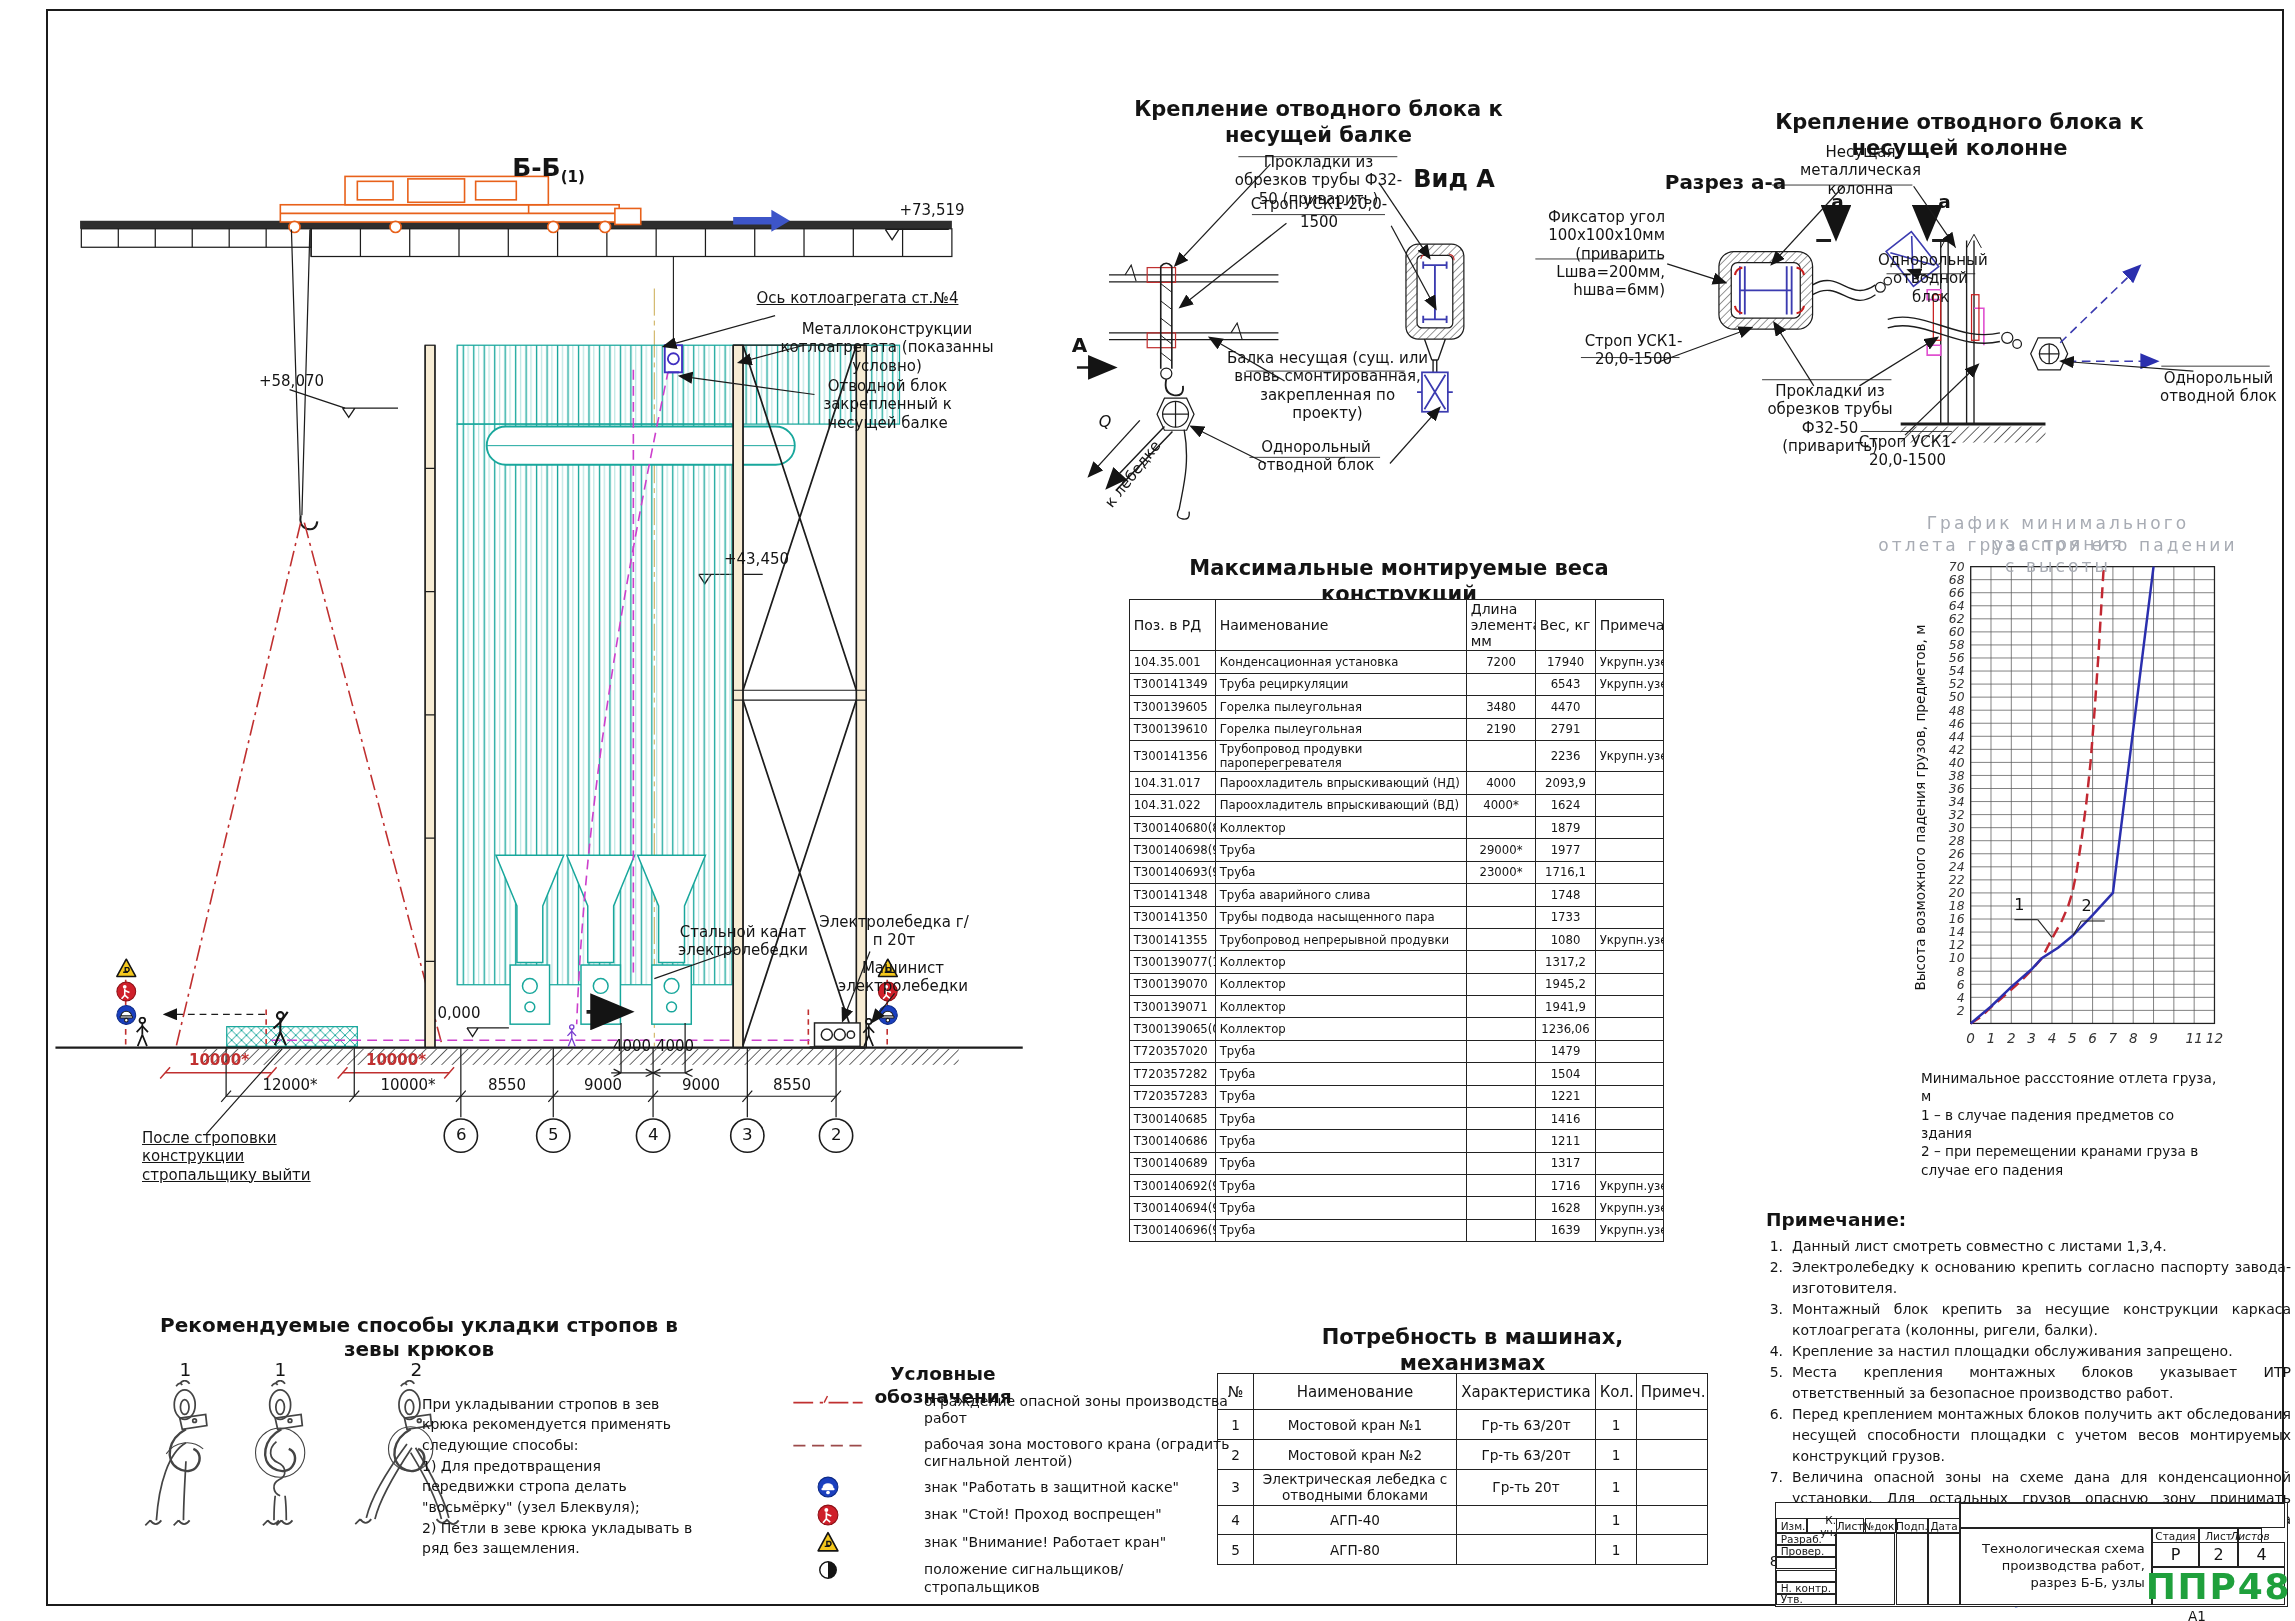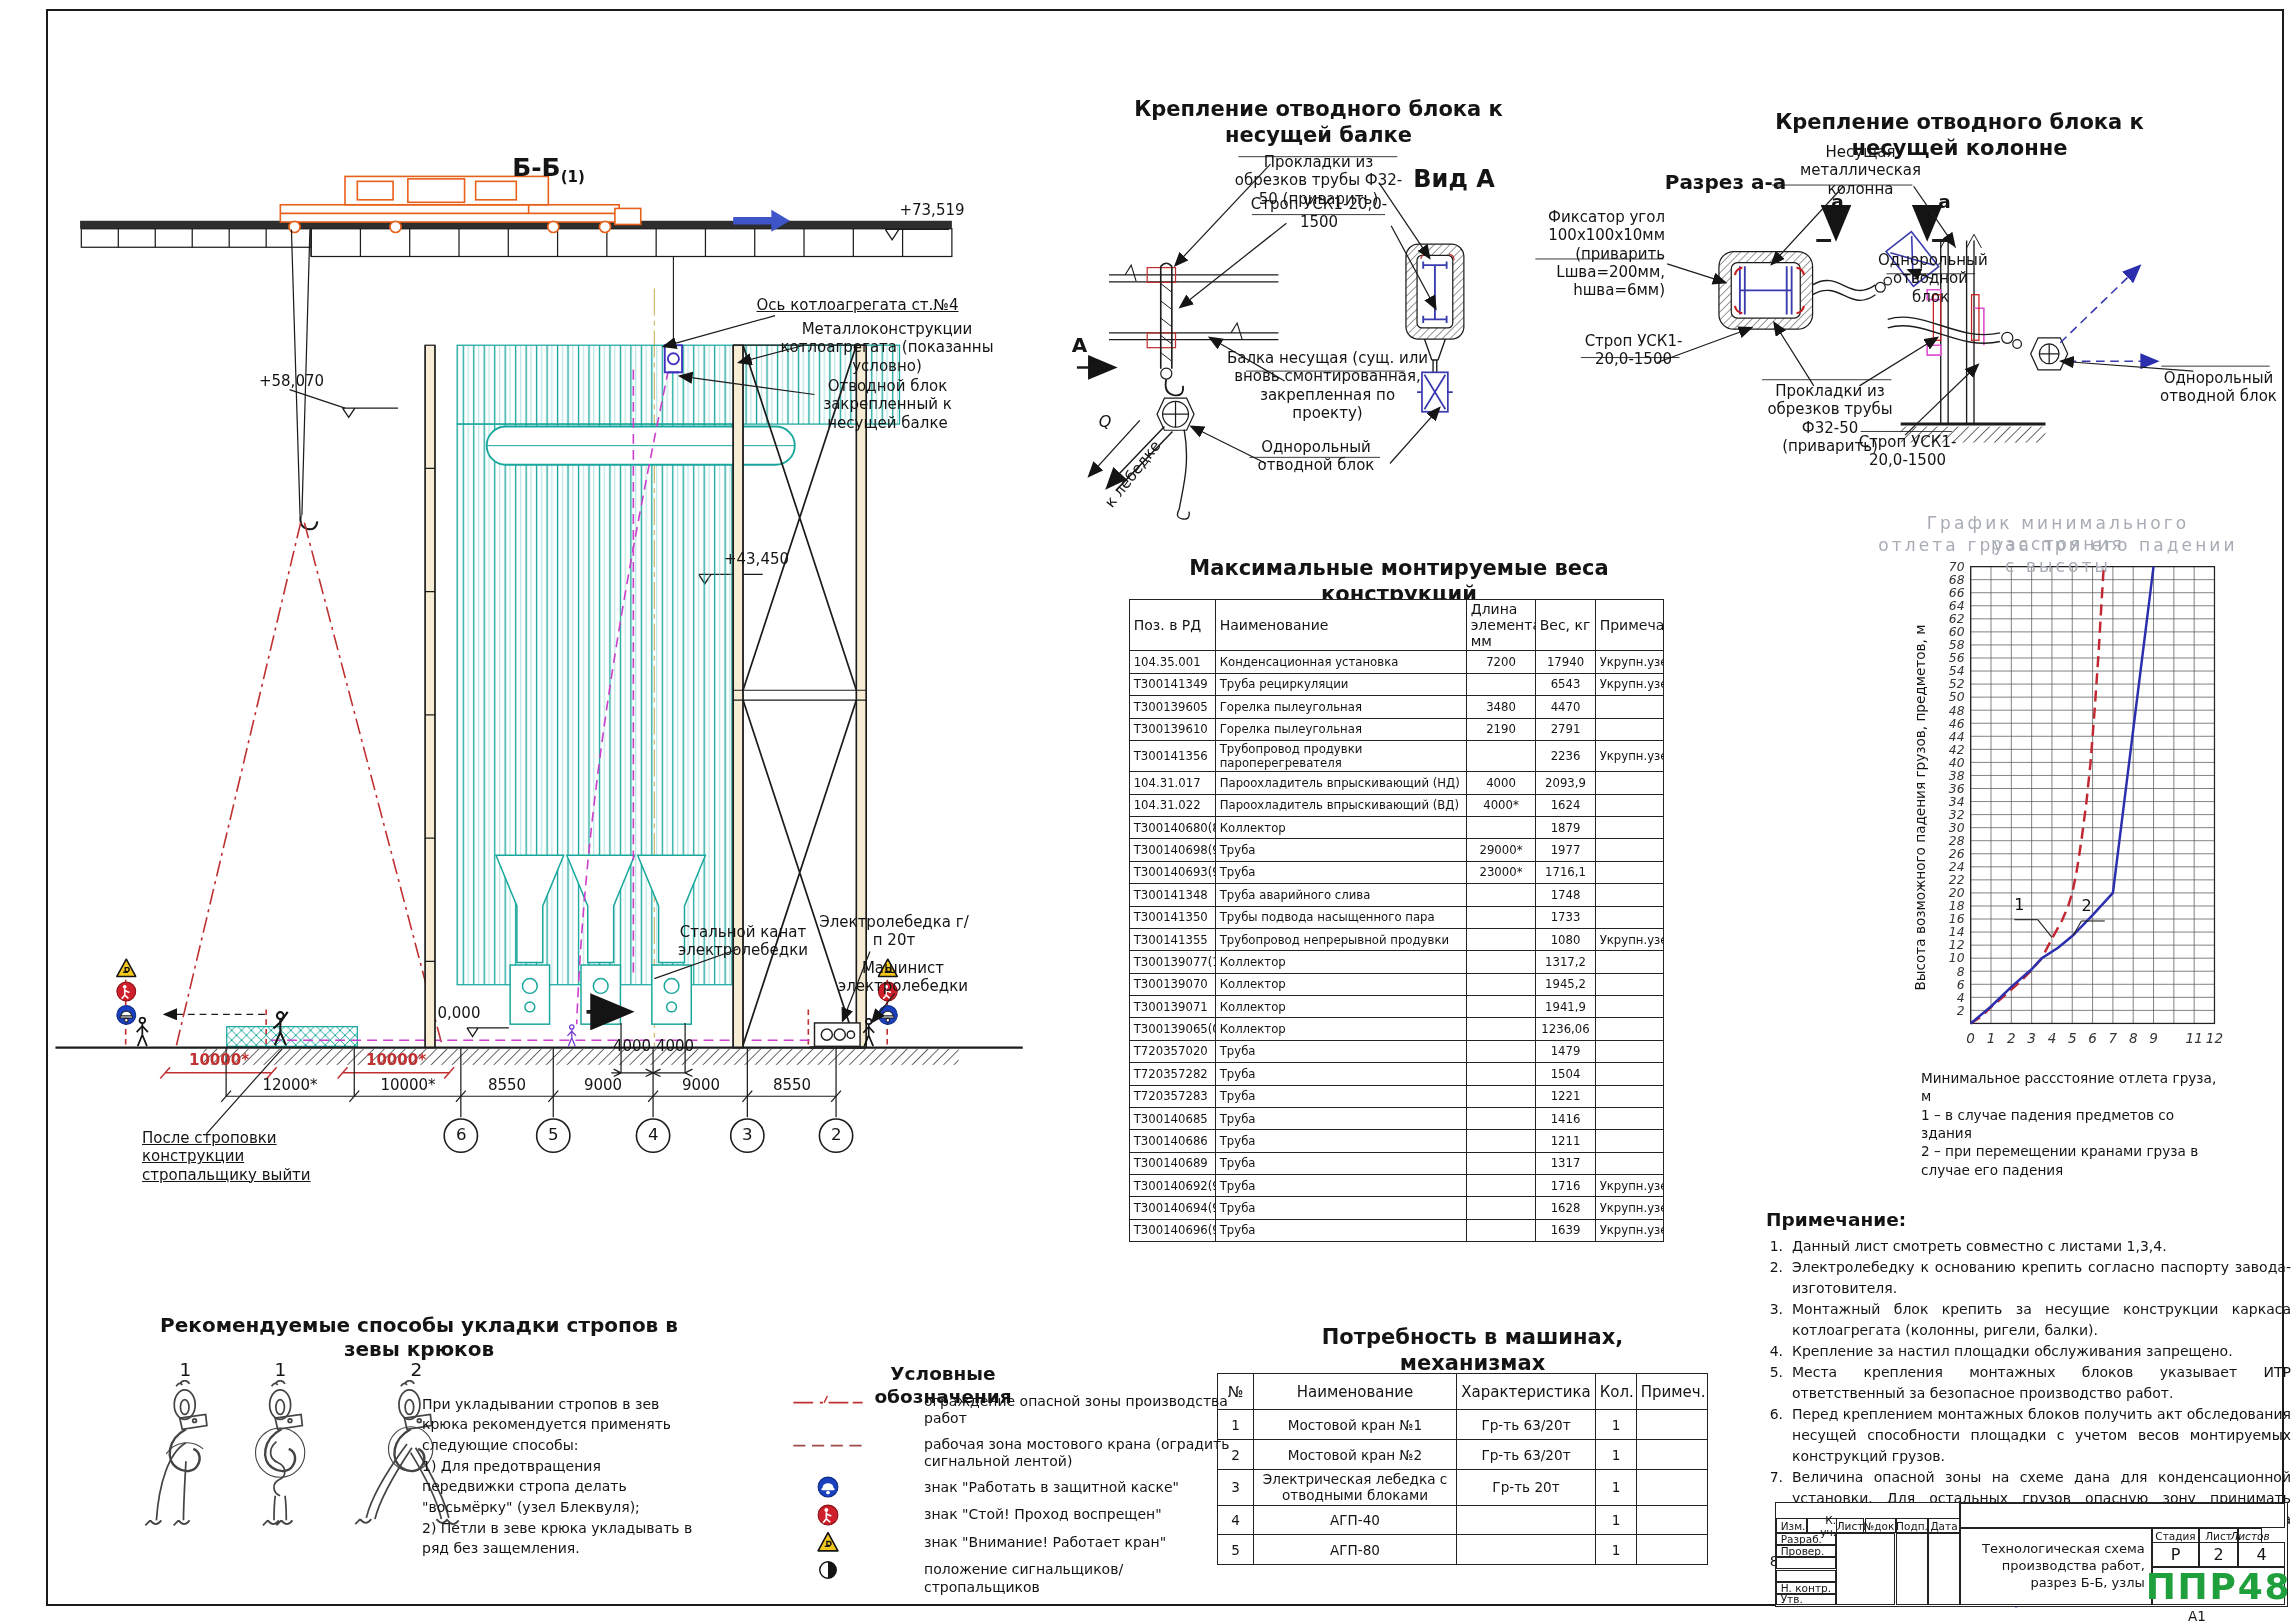--- a/index.html
+++ b/index.html
@@ -396,21 +396,21 @@
     <path d="M3096,2468 q10,-16 4,0 q-8,20 10,2"></path>
     <path d="M3268,2598 q12,-18 4,0 q-8,18 14,2"></path>
   </g>
 </svg>
 
 <div class="dlabel big" style="left:499px;top:153px;width:99px;"><span>Б-Б</span><sub>(1)</sub></div>
 <div class="dlabel" style="left:889px;top:201px;width:86px;">+73,519</div>
 <div class="dlabel" style="left:242px;top:372px;width:99px;">+58,070</div>
 <div class="dlabel" style="left:707px;top:550px;width:99px;">+43,450</div>
 <div class="dlabel" style="left:425px;top:1004px;width:68px;">0,000</div>
-<div class="dlabel ul" style="left:756px;top:296px;width:203px;">Ось котлоагрегата ст.№4</div>
+<div class="dlabel ul" style="left:756px;top:289px;width:203px;">Ось котлоагрегата ст.№4</div>
 <div class="dlabel" style="left:764px;top:320px;width:246px;">Металлоконструкции котлоагрегата (показанны условно)</div>
 <div class="dlabel" style="left:801px;top:377px;width:173px;">Отводной блок закрепленный к несущей балке</div>
 <div class="dlabel" style="left:669px;top:923px;width:148px;">Стальной канат электролебедки</div>
 <div class="dlabel" style="left:817px;top:913px;width:154px;">Электролебедка г/п 20т</div>
 <div class="dlabel" style="left:826px;top:959px;width:154px;">Машинист электролебедки</div>
 <div class="dlabel left ul" style="left:142px;top:1129px;width:197px;">После строповки конструкции стропальщику выйти</div>
 
 <div class="dlabel red" style="left:182px;top:1051px;width:74px;">10000*</div>
 <div class="dlabel red" style="left:359px;top:1051px;width:74px;">10000*</div>
 <div class="dlabel" style="left:253px;top:1076px;width:74px;">12000*</div>

